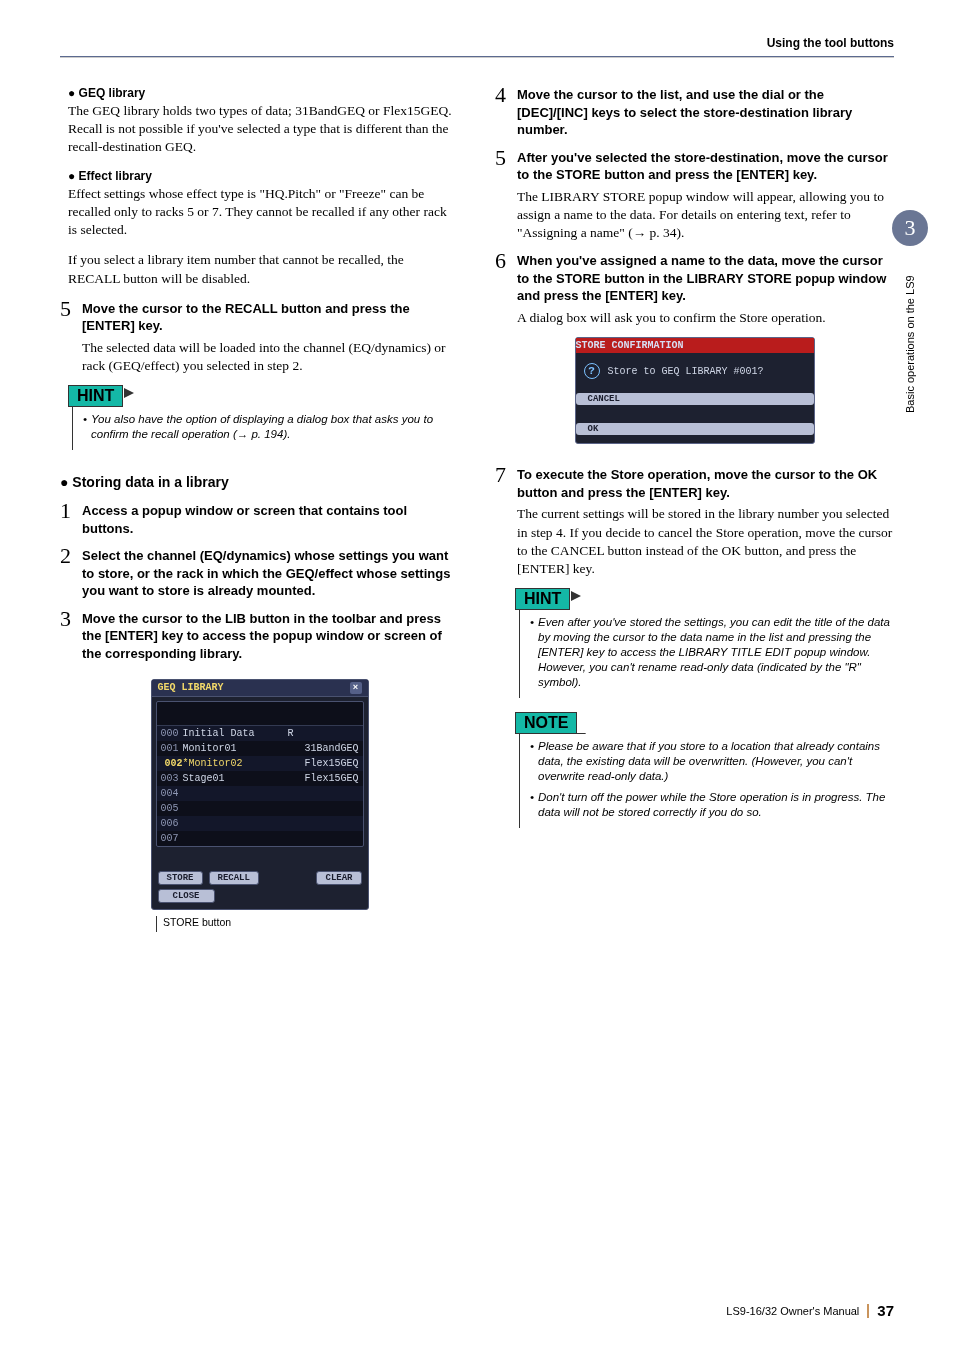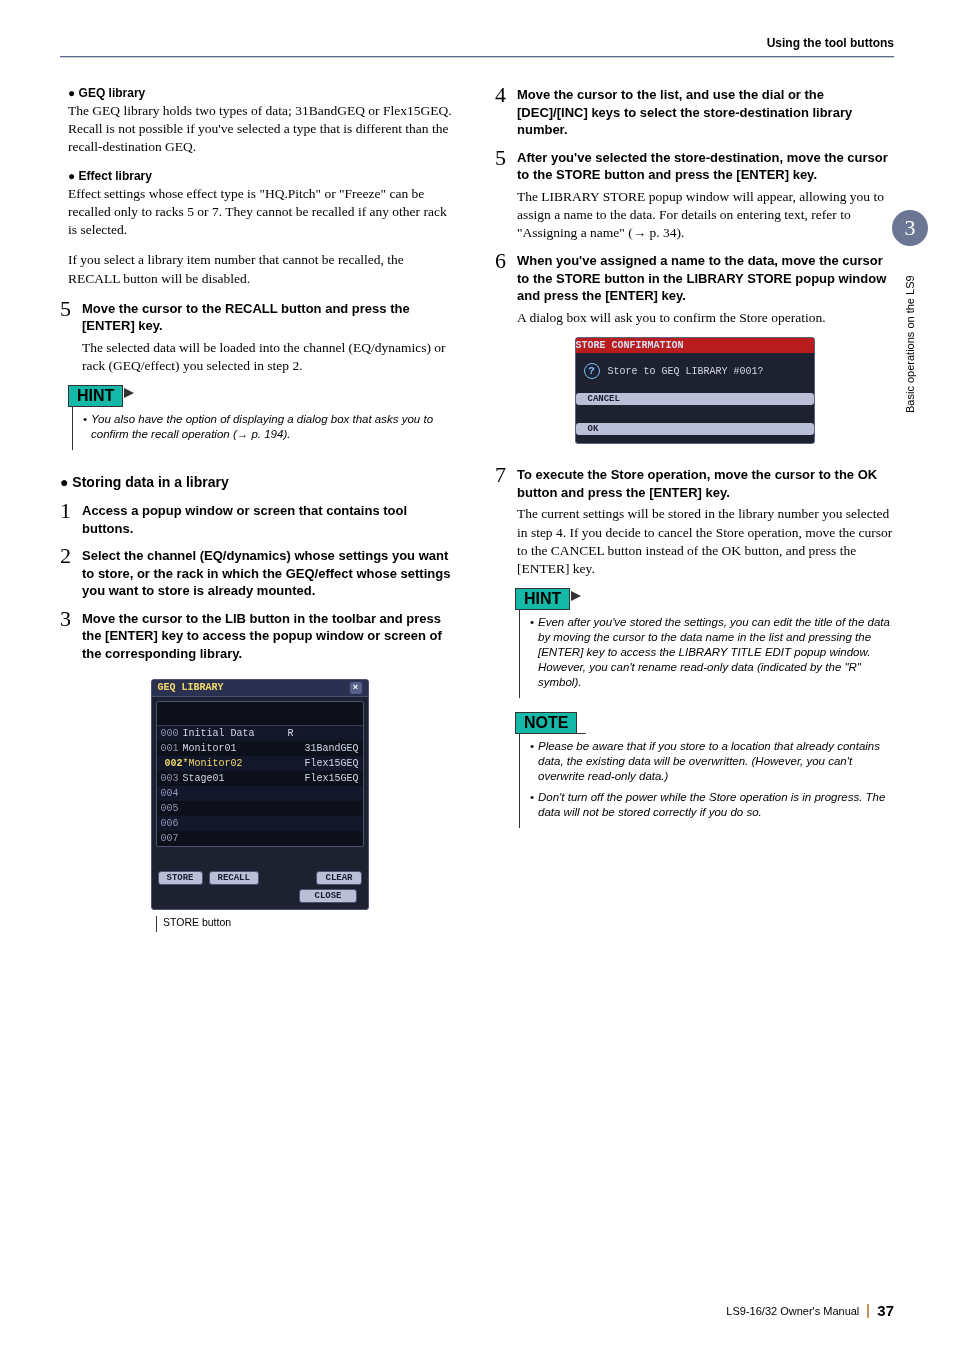--- a/index.html
+++ b/index.html
@@ -230,23 +230,23 @@
     font-size: 9px;
     font-weight: bold;
     border: 1px solid #4a5270;
     border-radius: 3px;
     padding: 1px 8px;
     text-align: center;
   }
   .geq-btn.wide { padding: 1px 14px; }
   .geq-btnrow2 {
     display: flex;
-    padding: 0 11px 6px 6px;
+    padding: 0 0 6px 6px;
     gap: 6px;
-    justify-content: flex-end;
+    justify-content: flex-start;
     margin-top: 2px;
   }
   .geq-btnrow .spacer { flex: 1; }
 
   
   .store-popup {
     width: 240px;
     margin: 10px auto 0 auto;
     background: #1d2130;
     border: 1px solid #5b6488;

